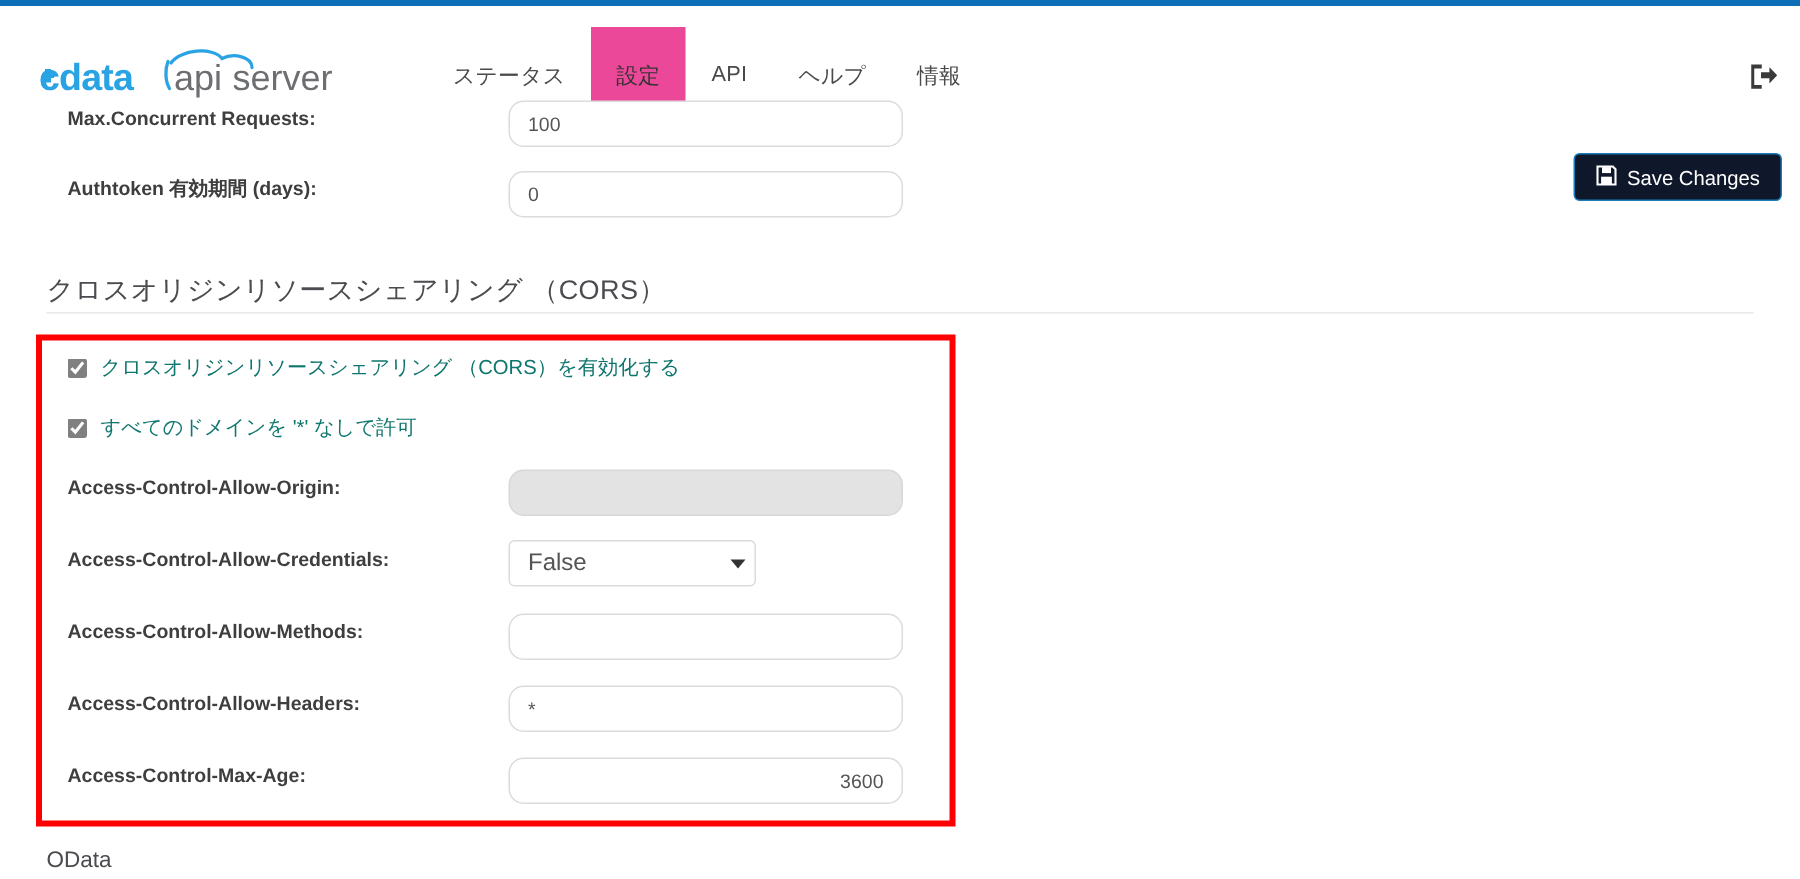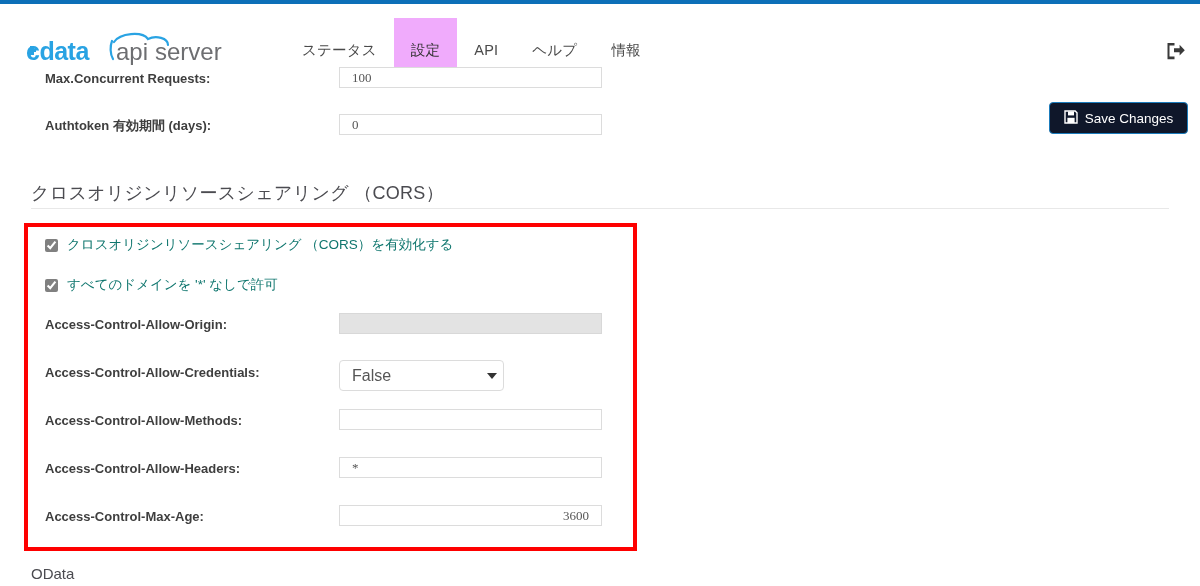--- a/index.html
+++ b/index.html
@@ -63,21 +63,21 @@
     justify-content: flex-end;
     padding: 0 17px;
     height: 64px;
     font-size: 14.5px;
     color: #4a4a4a;
     cursor: pointer;
     white-space: nowrap;
     letter-spacing: .2px;
   }
   .nav-item.active {
-    background: #f0abfc;
+    background: #ec4899;
     color: #333;
   }
 
   .logout-icon {
     position: absolute;
     right: 14px;
     top: 22px;
     width: 22px;
     height: 22px;
     cursor: pointer;
@@ -106,29 +106,29 @@
     font-size: 13px;
     font-weight: bold;
     color: #3e3e3e;
     white-space: nowrap;
     line-height: 1;
   }
   .form-input {
     position: absolute;
     left: 339px;
     width: 263px;
-    height: 21px;
+    height: 31px;
     border: 1px solid #dcdcdc;
-    border-radius: 0;
+    border-radius: 10px;
     background: #fff;
     font-size: 13px;
     color: #555;
     padding: 0 12px;
     outline: none;
-    font-family: Liberation Serif, serif;
+    font-family: Liberation Sans, sans-serif;
   }
   .form-input::placeholder { color: #9b9b9b; }
   .form-input:disabled {
     background: #e3e3e3;
     border-color: #d8d8d8;
   }
 
   select.form-select {
     position: absolute;
     left: 339px;

